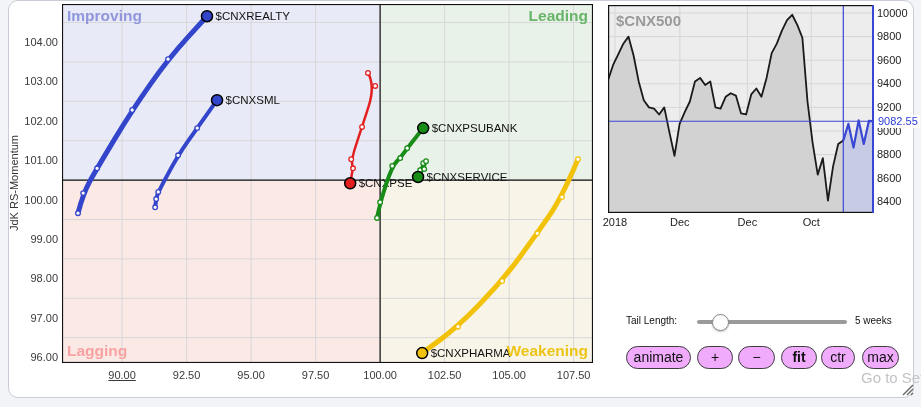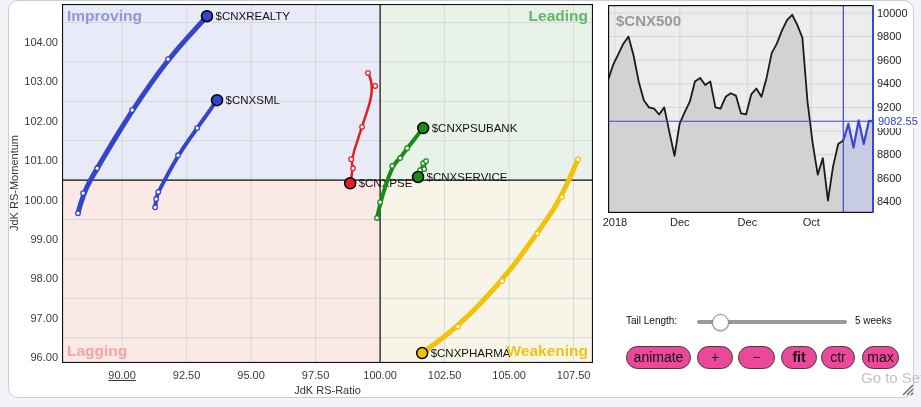--- a/index.html
+++ b/index.html
@@ -15,21 +15,21 @@
   .rrg-ylabel{left:-56px;top:177px;width:140px;text-align:center;transform:rotate(-90deg);}
   .rrg-xlabel{left:62px;top:384px;width:531px;text-align:center;}
   .mini-ytick{position:absolute;font-size:11px;color:#222;white-space:nowrap;}
   .mini-xtick{position:absolute;font-size:11px;color:#222;white-space:nowrap;width:40px;text-align:center;}
   .mini-value{position:absolute;left:877px;font-size:11px;color:#2b3bd6;background:#fff;
               padding:0 2px 1px 1px;z-index:3;}
   .ctl-label{position:absolute;font-size:10px;color:#111;white-space:nowrap;}
   .slider-track{position:absolute;height:4px;background:#9a9a9a;border-radius:3px;cursor:pointer;}
   .slider-thumb{position:absolute;width:15px;height:15px;background:#fdfdfd;border:1px solid #8a8a8a;
                 border-radius:50%;box-shadow:0 1px 2px rgba(0,0,0,.25);cursor:grab;z-index:2;}
-  .btn{position:absolute;height:23px;background:#ec4899;border:1px solid #3d3d3d;border-radius:12px;
+  .btn{position:absolute;height:23px;background:#f0abfc;border:1px solid #3d3d3d;border-radius:12px;
        font-family:"Liberation Sans",sans-serif;font-size:14px;color:#111;line-height:21px;
        text-align:center;cursor:pointer;z-index:2;padding:0;}
   .watermark{position:absolute;color:#c2c3c6;z-index:5;pointer-events:none;white-space:nowrap;}
   .wm1{left:853px;top:346px;font-size:21px;}
   .wm2{left:861px;top:369px;font-size:15px;}
   svg text{font-family:"Liberation Sans",sans-serif;}
 </style>
 </head>
 <body>
 
@@ -130,21 +130,20 @@
       <div class="tick xtick" style="left:99.1px;top:369px;text-decoration:underline;">90.00</div>
       <div class="tick xtick" style="left:163.6px;top:369px;">92.50</div>
       <div class="tick xtick" style="left:228.1px;top:369px;">95.00</div>
       <div class="tick xtick" style="left:292.6px;top:369px;">97.50</div>
       <div class="tick xtick" style="left:357.1px;top:369px;">100.00</div>
       <div class="tick xtick" style="left:421.6px;top:369px;">102.50</div>
       <div class="tick xtick" style="left:486.1px;top:369px;">105.00</div>
       <div class="tick xtick" style="left:550.6px;top:369px;">107.50</div>
     </div>
   <div class="axis-title rrg-ylabel">JdK RS-Momentum</div>
-  <div class="axis-title rrg-xlabel">JdK RS-Ratio</div>
 
   <div class="abs" style="left:608px;top:5px;width:266px;height:208px;">
     <svg id="mini-svg" width="266" height="208">
         <rect x="0" y="0" width="266" height="208" fill="#ededed"></rect>
         <line x1="0" y1="8" x2="266" y2="8" stroke="#d6d6d6"></line>
         <line x1="0" y1="31.6" x2="266" y2="31.6" stroke="#d6d6d6"></line>
         <line x1="0" y1="55.2" x2="266" y2="55.2" stroke="#d6d6d6"></line>
         <line x1="0" y1="78.80000000000001" x2="266" y2="78.80000000000001" stroke="#d6d6d6"></line>
         <line x1="0" y1="102.4" x2="266" y2="102.4" stroke="#d6d6d6"></line>
         <line x1="0" y1="126" x2="266" y2="126" stroke="#d6d6d6"></line>

